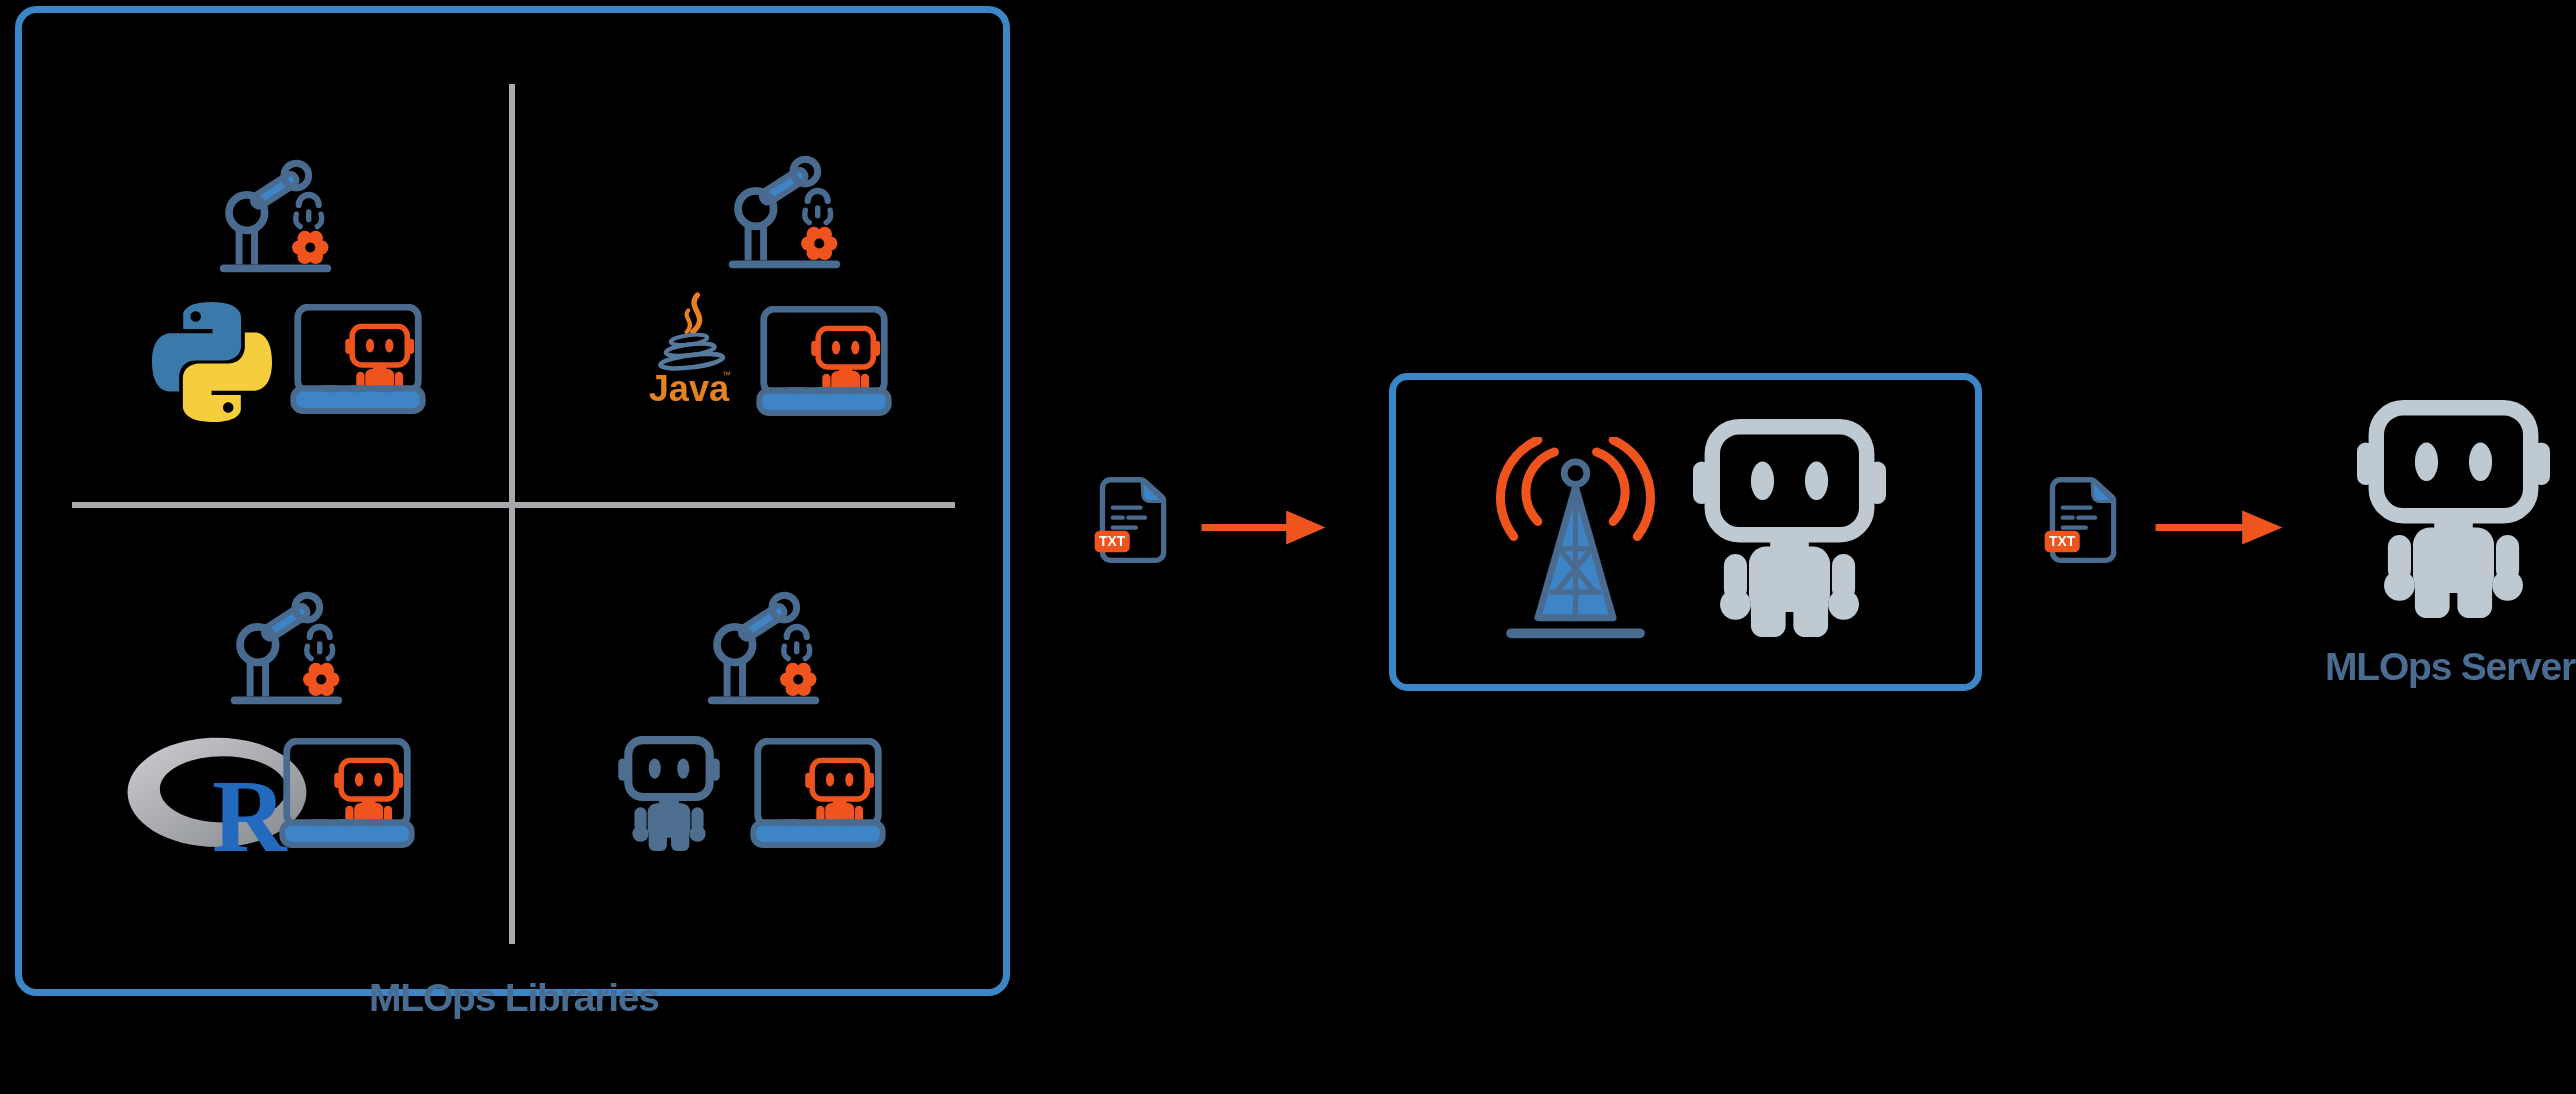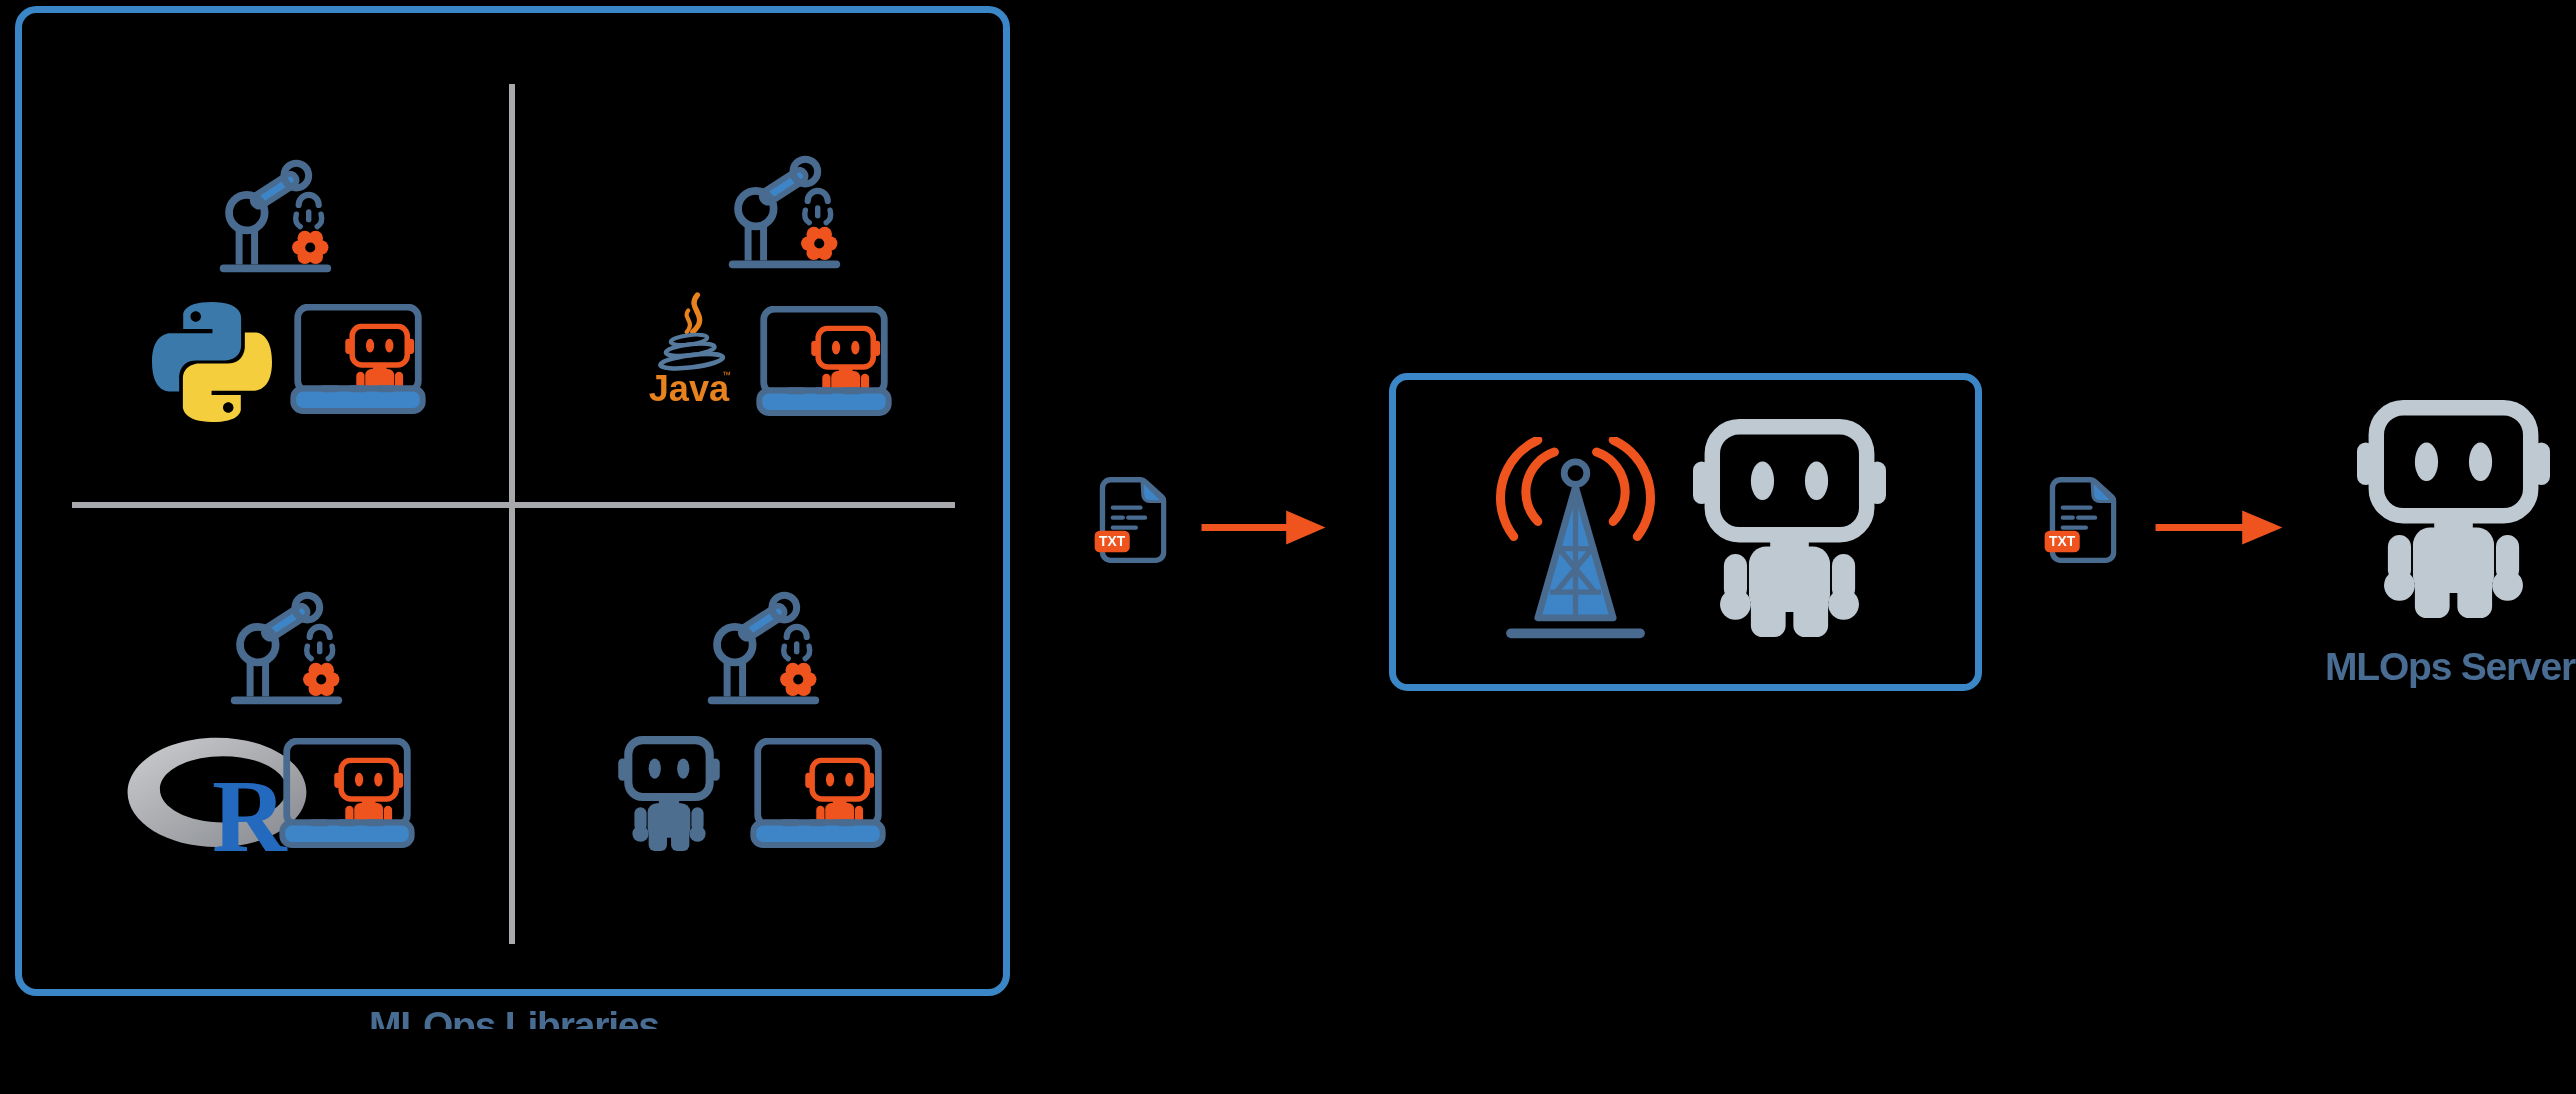--- a/index.html
+++ b/index.html
@@ -180,21 +180,21 @@
 
     <svg class="abs" style="left:596px;top:723px;width:102px;height:117px;color:#4e6e90" viewBox="0 0 100 115">
         <use href="#robot-sym"></use>
       </svg>
 
     <svg class="abs" style="left:728px;top:725px;width:136px;height:110px;" viewBox="0 0 180 146">
         <use href="#laptop-sym"></use>
       </svg>
   </div>
 
-  <div class="abs flow-label" style="left:15.4px;top:1004px;width:997px;text-align:center;">MLOps Libraries</div>
+  <div class="abs flow-label" style="left:15.4px;top:976px;width:997px;text-align:center;">MLOps Libraries</div>
 
   <svg class="abs" style="left:1094px;top:477px;width:73px;height:86px;" viewBox="0 0 94 112">
       <use href="#txt-sym"></use>
     </svg>
 
   <svg class="abs" style="left:1200px;top:509px;width:127px;height:37px;" viewBox="0 0 168 48" preserveAspectRatio="none">
       <use href="#arrow-sym"></use>
     </svg>
 
   <div class="abs box" style="left:1389px;top:373px;width:579px;height:304px;border-radius:18.5px;">

